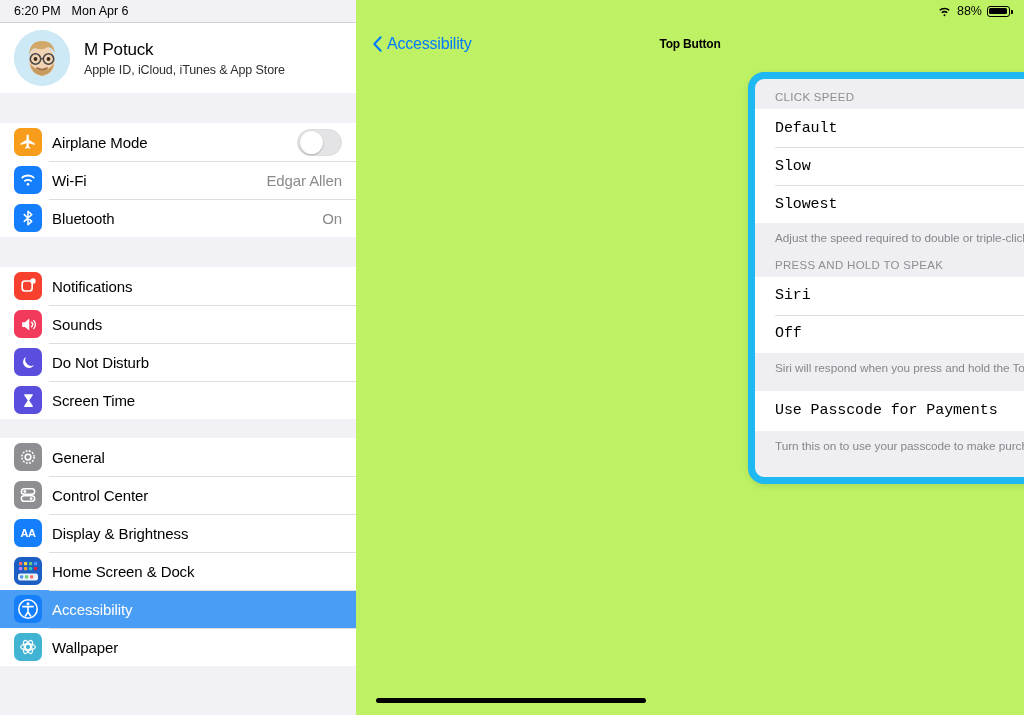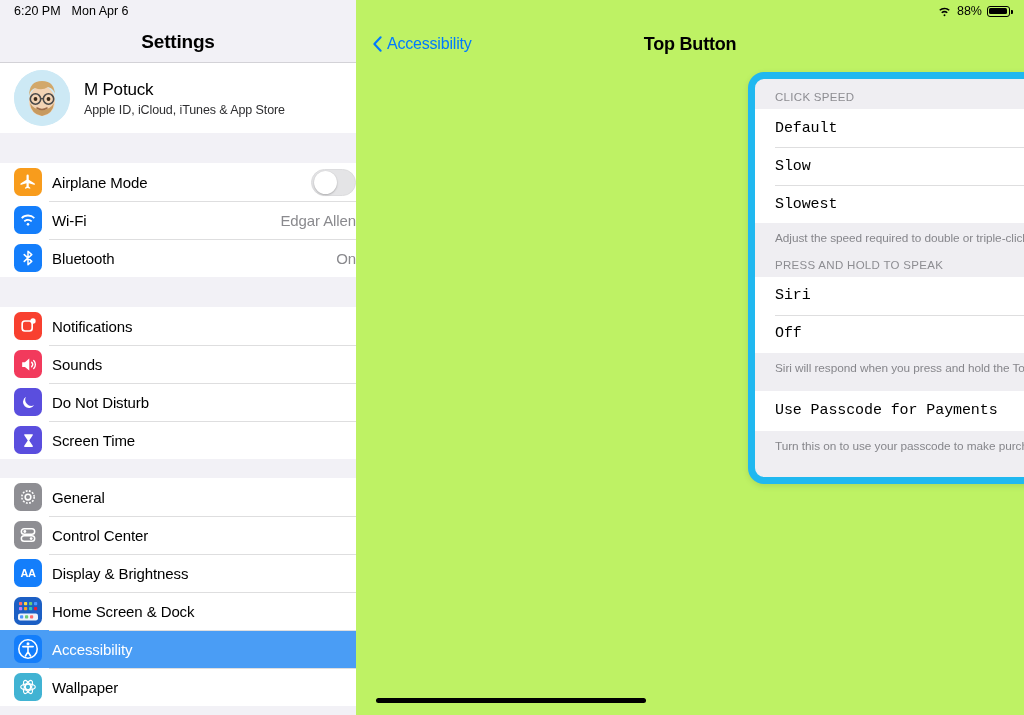--- a/index.html
+++ b/index.html
@@ -31,21 +31,21 @@
     letter-spacing: -0.2px;
   }
   .sb-sep { height: 1px; background: #d3d2d7; }
 
   .group { background: #ffffff; }
   .group-gap { height: 30px; background: #f2f1f6; }
   .group-gap.sm { height: 19px; }
 
   .row {
     height: 38px; display: flex; align-items: center;
-    padding-left: 14px; 
+    padding-left: 14px; padding-right: 14px;
     position: relative; background: #fff;
   }
   .row + .row::before {
     content: ""; position: absolute; left: 49px; right: 0; top: 0;
     height: 1px; background: #dededf;
   }
   .row.selected { background: #4a9df5; }
   .row.selected .row-label { color: #fff; }
   .row-icon {
     width: 28px; height: 28px; border-radius: 6.5px;
@@ -113,21 +113,21 @@
     height: 44px; display: flex; align-items: center;
     position: relative; padding: 0 16px;
   }
   .back-btn {
     display: flex; align-items: center; gap: 4px;
     color: #007aff; font-size: 16px; letter-spacing: -0.2px;
     cursor: pointer;
   }
   .nav-title {
     position: absolute; left: 0; right: 0; text-align: center;
-    font-size: 18px; font-weight: bold; color: #000; letter-spacing: -0.2px;
+    font-size: 12px; font-weight: bold; color: #000; letter-spacing: -0.2px;
     pointer-events: none;
   }
 
   
   .highlight {
     position: absolute; left: 392px; top: 72px;
     width: 602px; height: 412px;
     border: 7px solid #20b8f0;
     border-radius: 16px;
     background: #efeef2;
@@ -169,21 +169,20 @@
 
 <div id="screen">
 
   <div id="sidebar">
 
     <div class="statusbar-left">
       <span>6:20 PM</span>
       <span>Mon Apr 6</span>
     </div>
 
-    <div class="settings-title">Settings</div>
     <div class="sb-sep"></div>
 
     <div class="profile-row">
       <div class="avatar">
         <svg width="56" height="56" viewBox="0 0 56 56">
           <circle cx="28" cy="28" r="28" fill="#cde9f5"></circle>
           <ellipse cx="28" cy="31" rx="13" ry="15" fill="#f2d3b4"></ellipse>
           <path d="M15 26 Q15 11 28 11 Q41 11 41 26 Q41 19 34 17 Q28 21 21 18 Q16 20 15 26 Z" fill="#d2a86a"></path>
           <path d="M16 33 Q17 44 28 46 Q39 44 40 33 Q36 40 28 40 Q20 40 16 33 Z" fill="#c79a5f"></path>
           <circle cx="21.5" cy="29" r="5.2" fill="none" stroke="#4a4a4a" stroke-width="1.6"></circle>

